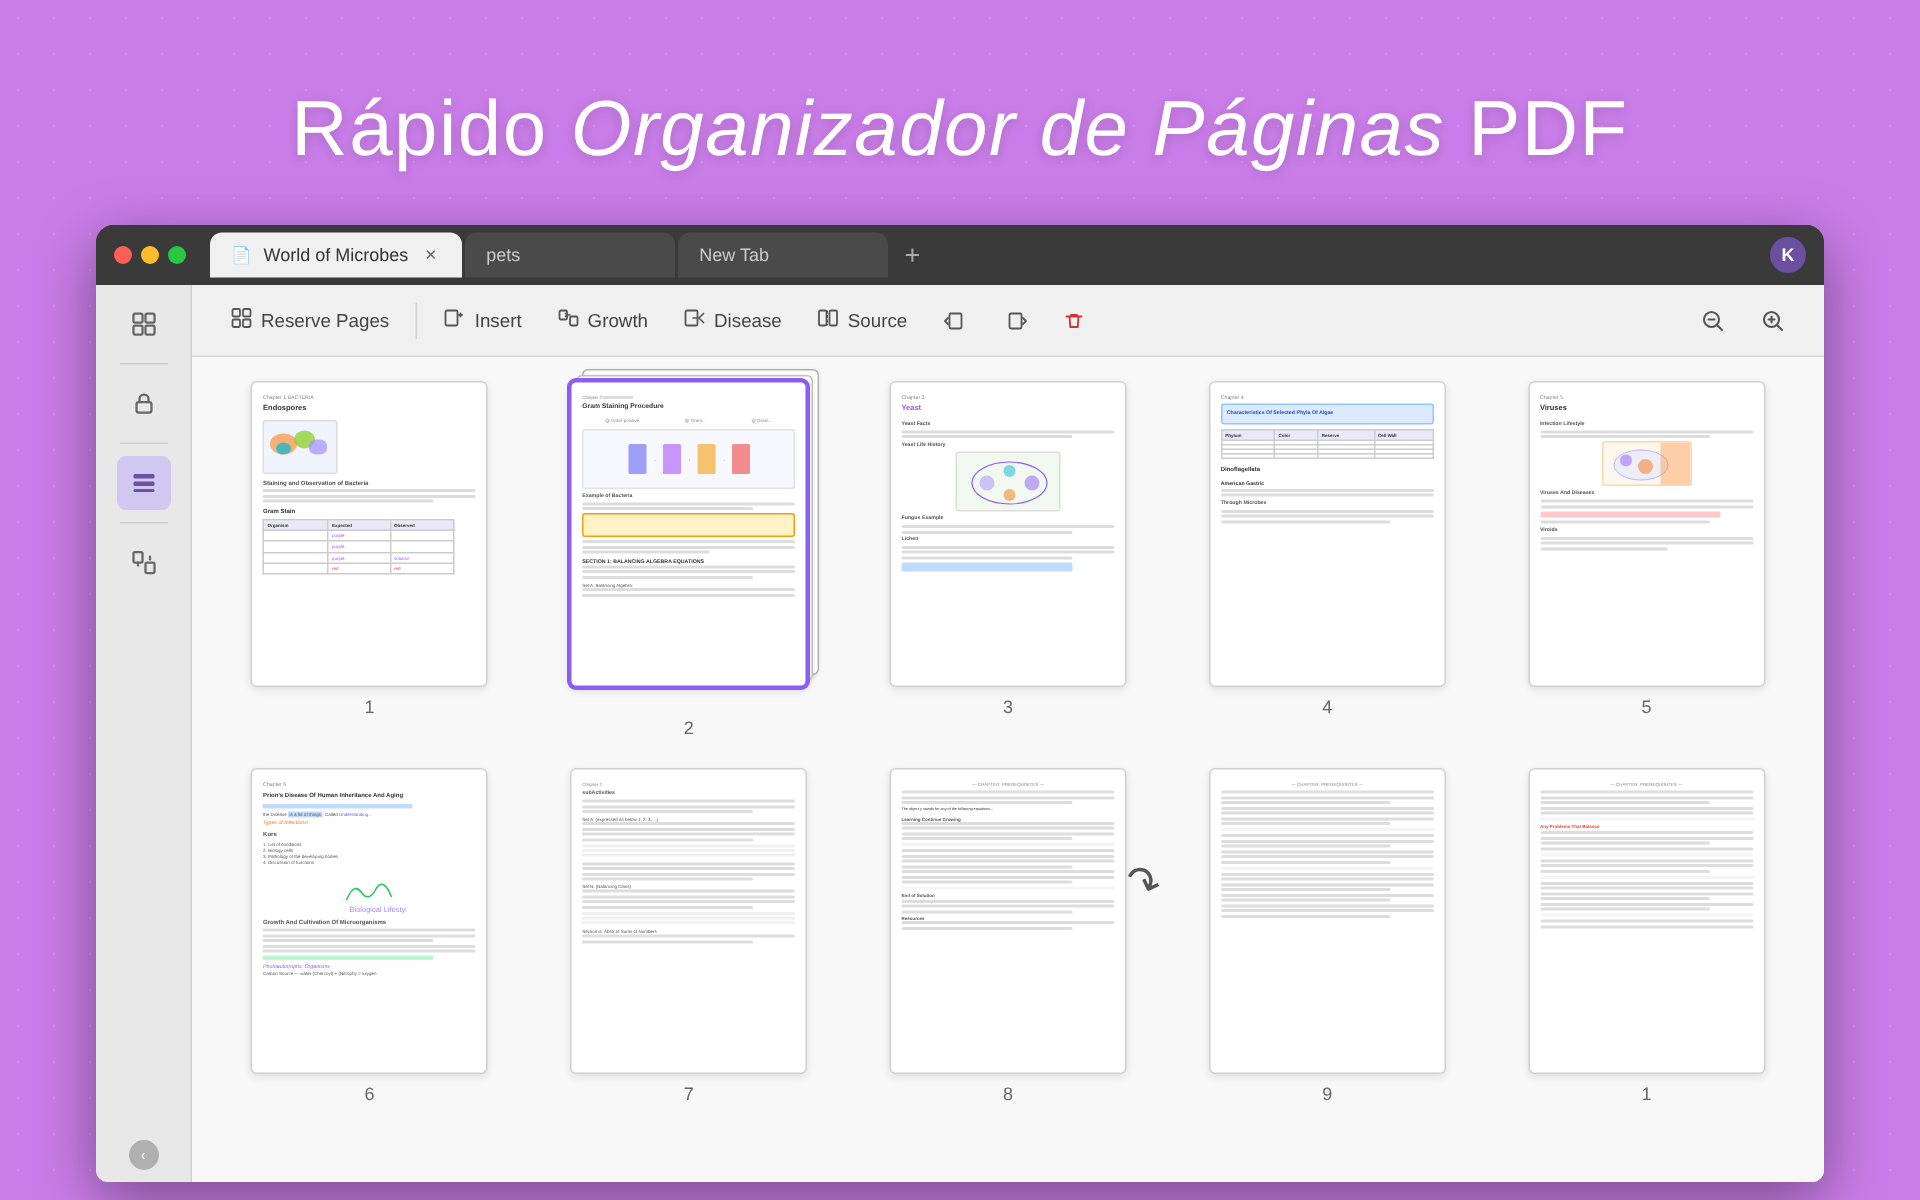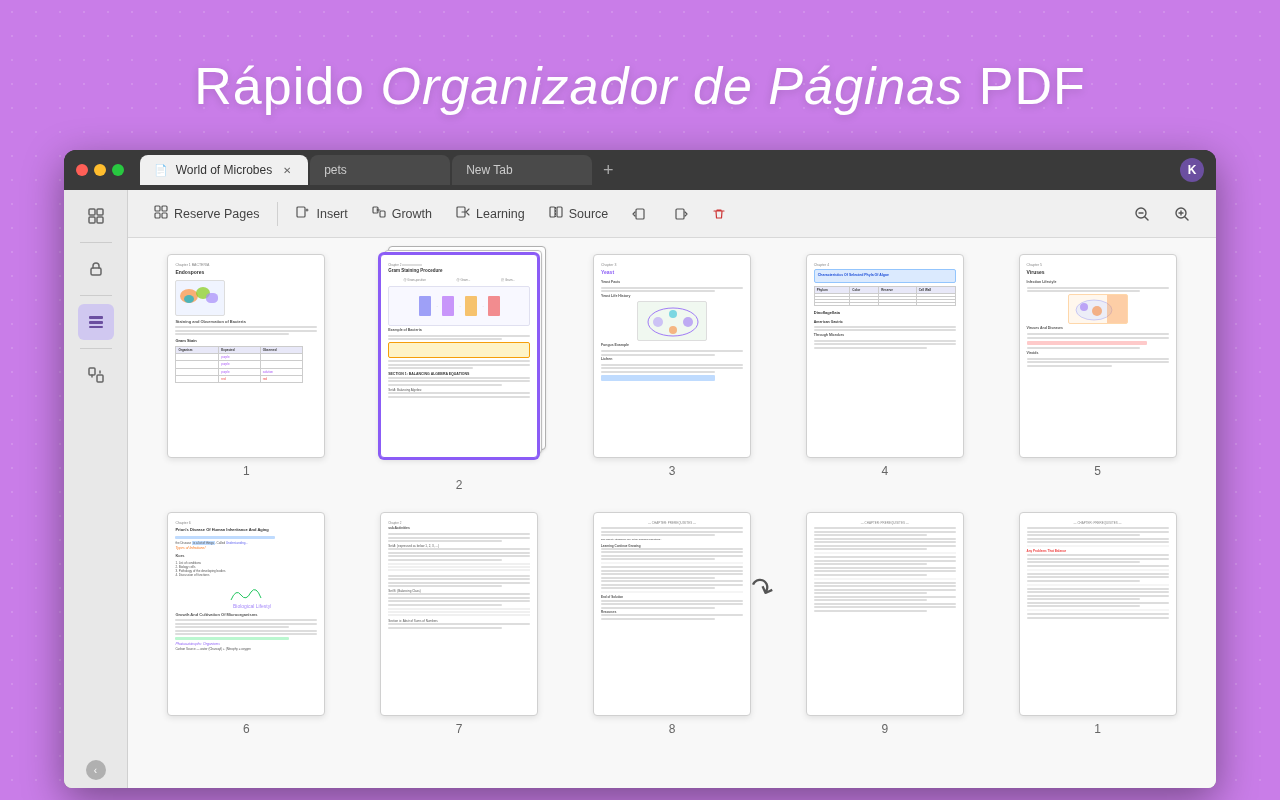--- a/index.html
+++ b/index.html
@@ -412,21 +412,21 @@
           </span>
           <span>Growth</span>
         </div>
         <div class="toolbar-item">
           <span>
             <svg width="14" height="14" viewBox="0 0 14 14" fill="none">
               <rect x="1" y="2" width="8" height="10" rx="1" stroke="#555" stroke-width="1.2"></rect>
               <path d="M10 7l3-3M10 7l3 3M10 7H6" stroke="#555" stroke-width="1.1" stroke-linecap="round" stroke-linejoin="round"></path>
             </svg>
           </span>
-          <span>Learning</span>
+          <span>Disease</span>
         </div>
         <div class="toolbar-item">
           <span>
             <svg width="14" height="14" viewBox="0 0 14 14" fill="none">
               <rect x="1" y="2" width="5" height="10" rx="1" stroke="#555" stroke-width="1.2"></rect>
               <rect x="8" y="2" width="5" height="10" rx="1" stroke="#555" stroke-width="1.2"></rect>
               <path d="M6.5 2v10" stroke="#555" stroke-width="1" stroke-dasharray="2 1"></path>
             </svg>
           </span>
           <span>Source</span>

